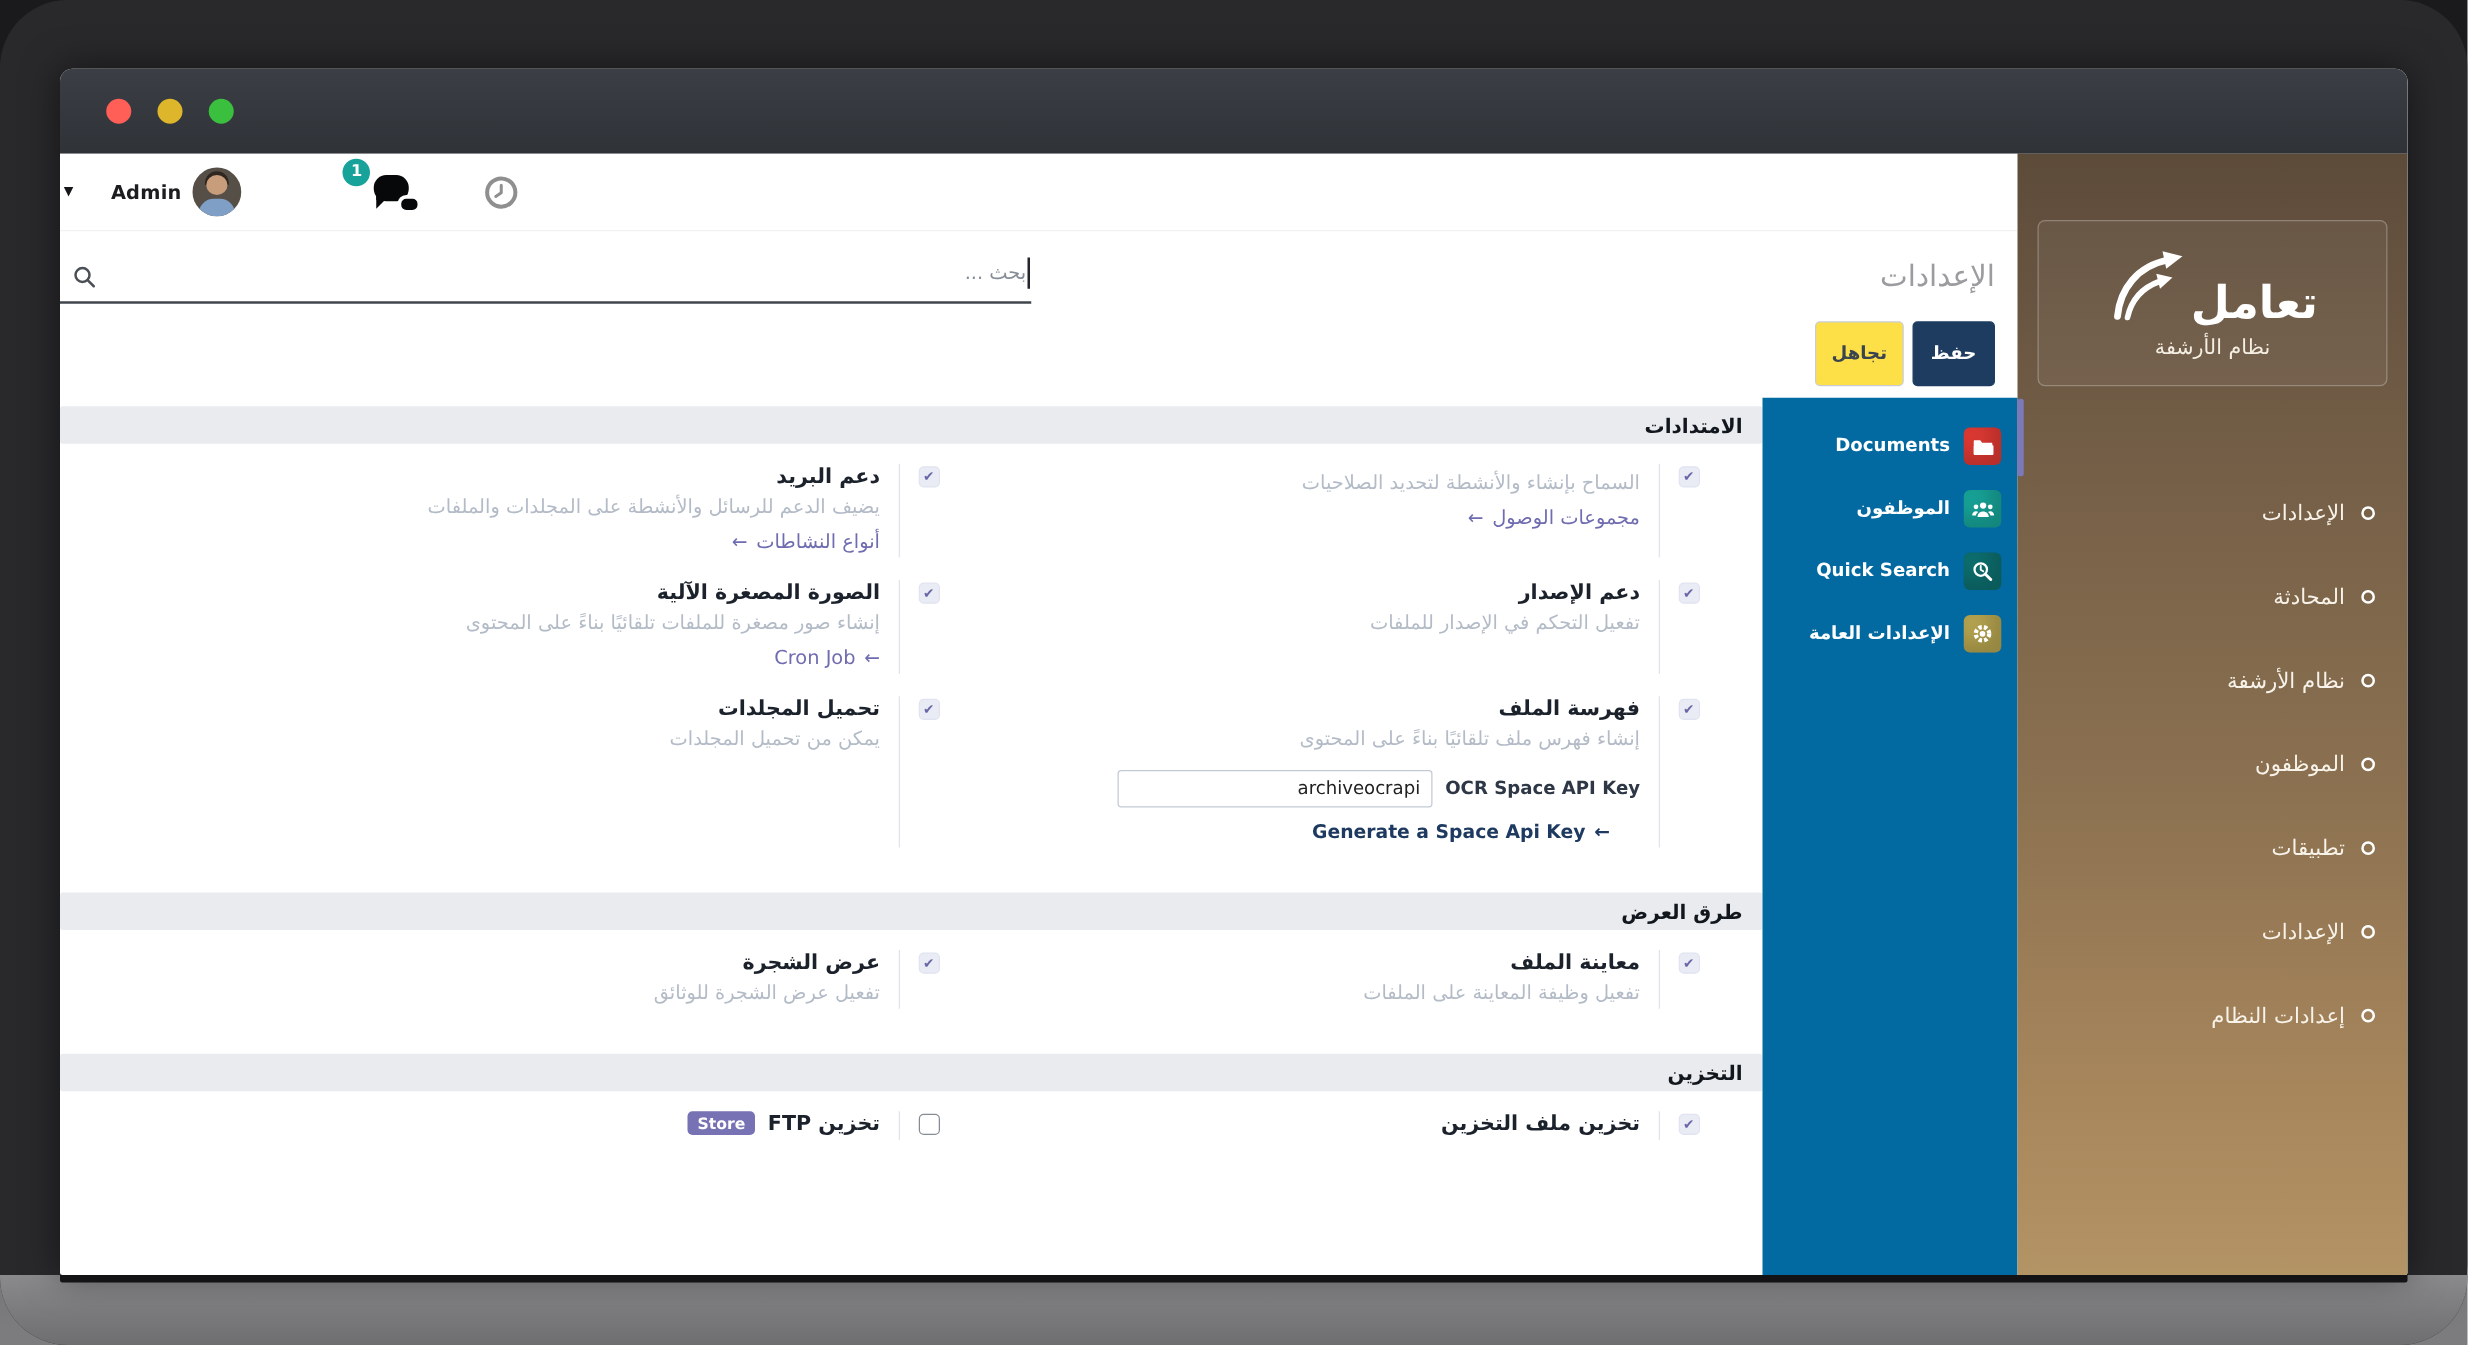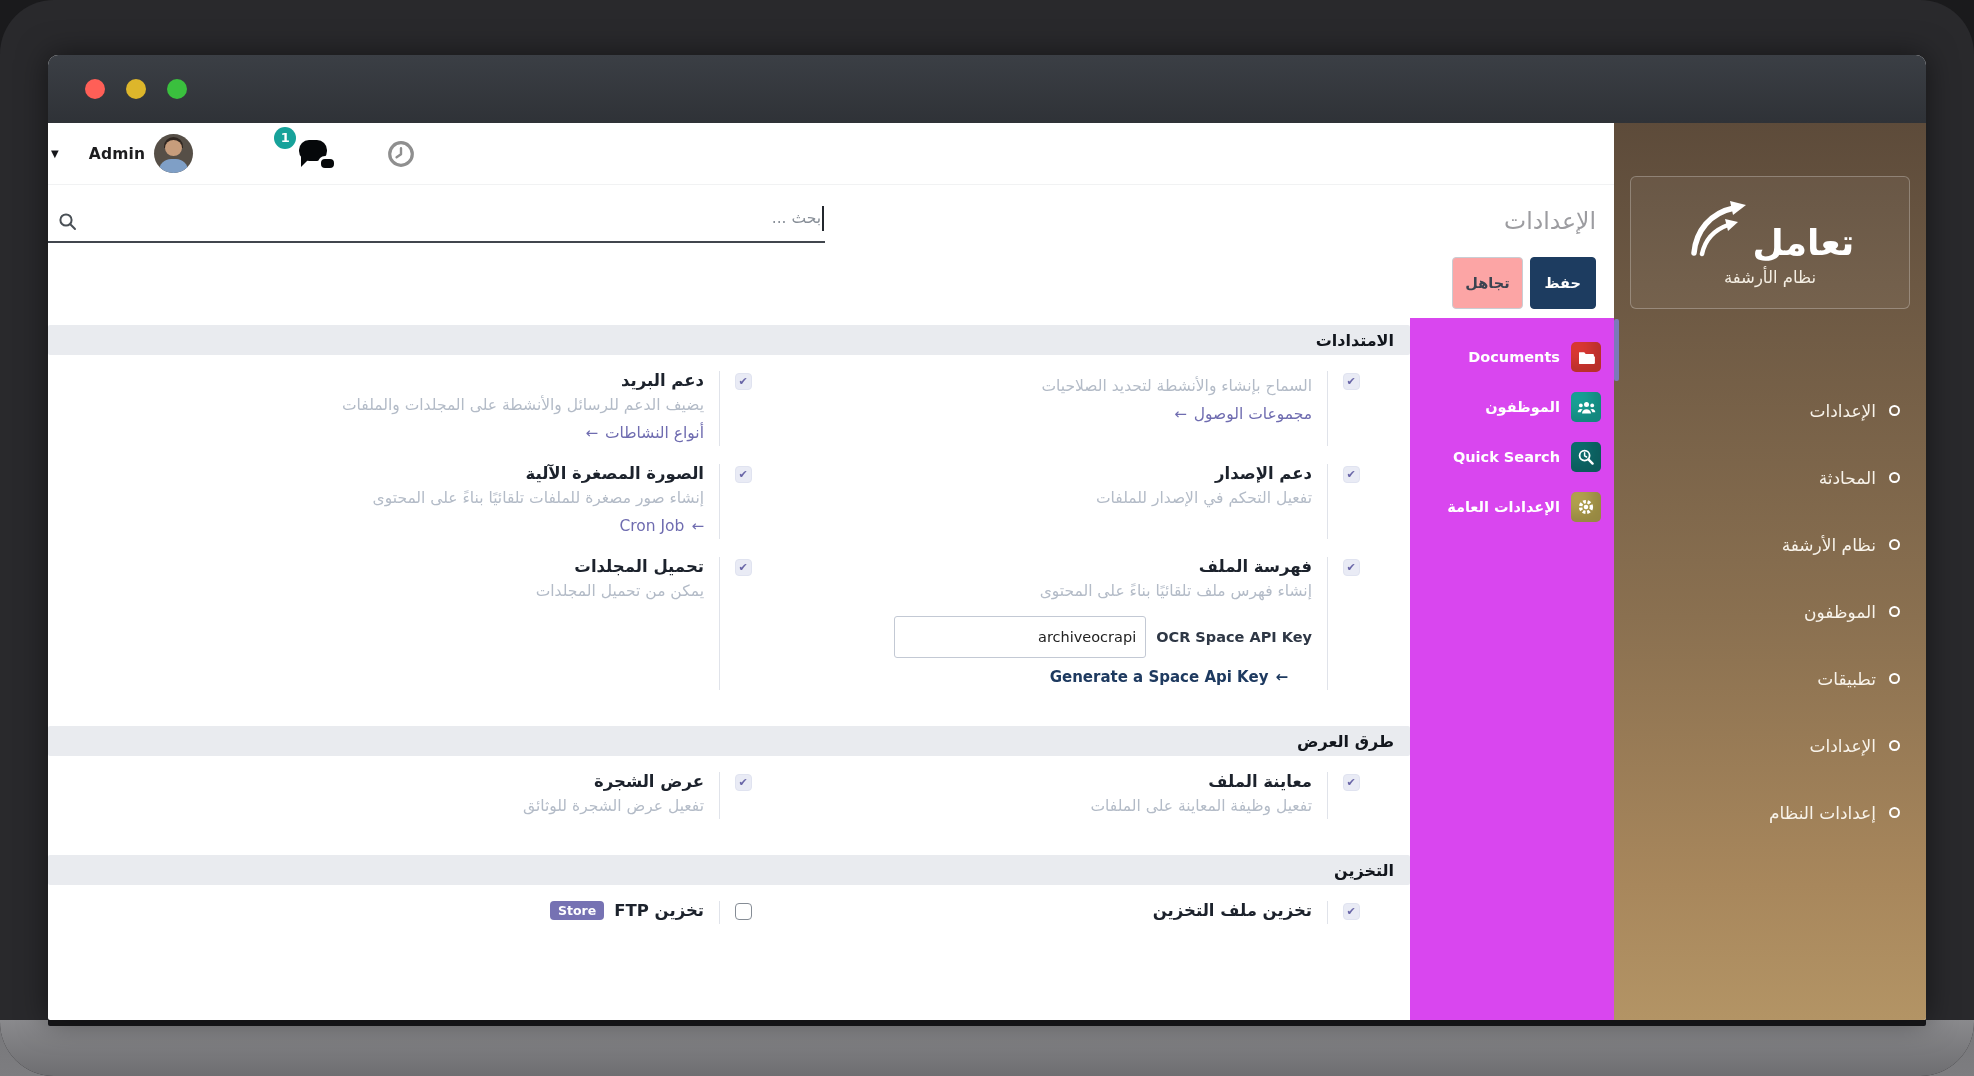--- a/index.html
+++ b/index.html
@@ -39,21 +39,21 @@
   .search-zone { position:absolute; left:0; top:62px; width:777px; height:58px; border-bottom:2px solid #41464d; }
   .search-icon { position:absolute; left:10px; bottom:6px; }
   .search-input { position:absolute; left:34px; right:4px; bottom:2px; height:42px; border:none; outline:none; direction:rtl;
                   font-size:15.5px; color:#555; background:transparent; }
   .search-input::placeholder { color:#878e97; }
   .cursor-bar { position:absolute; right:1px; bottom:10px; width:2px; height:25px; background:#23272d; }
 
   .page-title { position:absolute; top:84px; right:18px; font-size:23.5px; color:#9c9ca0; font-weight:500; }
   .hdr-buttons { position:absolute; top:134px; right:18px; display:flex; direction:rtl; gap:7px; }
   .btn-save { background:#1d3c60; color:#fff; font-weight:bold; font-size:14.5px; padding:17px 14px; border-radius:4px; border:1px solid #1d3c60; cursor:pointer; }
-  .btn-discard { background:#fca5a5; color:#3a4350; font-weight:600; font-size:14.5px; padding:7px 12px; border-radius:4px; border:1px solid #c9cdd3; cursor:pointer; }
+  .btn-discard { background:#fde047; color:#3a4350; font-weight:600; font-size:14.5px; padding:7px 12px; border-radius:4px; border:1px solid #c9cdd3; cursor:pointer; }
 
   
   .content-row { flex:1; display:flex; min-height:0; }
   .main { width:1362px; direction:rtl; padding-top:7px; overflow:hidden; }
 
   .section-band { height:30px; background:#e9ebef; display:flex; align-items:center; padding:0 16px; font-weight:bold;
                   font-size:16px; color:#12161d; border-radius:2px; }
   .section + .section { margin-top:16px; }
   .rows { padding:16px 36px 2px 120px; display:grid; grid-template-columns:1fr 1fr; column-gap:10px; }
 
@@ -66,26 +66,26 @@
   .s-title-row { display:flex; align-items:center; gap:10px; }
   .s-title { font-size:16.5px; font-weight:bold; color:#1c222c; }
   .store-badge { background:#7672b3; color:#fff; font-size:12.5px; font-weight:600; padding:2px 8px; border-radius:4px; }
   .s-desc { margin-top:6px; font-size:15.5px; color:#b3bbc7; }
   .link-row { margin-top:9px; }
   .s-link { display:inline-flex; direction:ltr; gap:7px; font-size:15.5px; color:#6f6cb0; cursor:pointer; text-decoration:none; align-items:center; }
   .s-link.navy { color:#1e3a60; font-weight:bold; font-size:15px; }
   .arrow { font-size:15px; }
   .field-row { margin-top:16px; margin-left:60px; display:flex; align-items:center; gap:10px; }
   .ocr-label { font-size:14.5px; font-weight:600; color:#2e3745; direction:ltr; }
-  .ocr-input { width:252px; height:42px; border:1px solid #c3c9d4; border-radius:3px; padding:0 9px; font-size:14.5px;
+  .ocr-input { width:252px; height:30px; border:1px solid #c3c9d4; border-radius:3px; padding:0 9px; font-size:14.5px;
                color:#222; text-align:right; direction:ltr; outline:none; }
   .navy-row { margin-right:24px; }
 
   
-  .strip { width:204px; background:#d946ef; direction:rtl; padding-top:14px; flex:0 0 auto; }
+  .strip { width:204px; background:#0369a1; direction:rtl; padding-top:14px; flex:0 0 auto; }
   .strip-item { height:50px; display:flex; align-items:center; padding-right:13px; gap:11px; cursor:pointer; }
   .strip-icon { width:30px; height:30px; border-radius:5px; display:flex; align-items:center; justify-content:center;
                 box-shadow: inset -9px -9px 14px rgba(0,0,0,.16); flex:0 0 auto; }
   .strip-label { color:#fff; font-size:14.5px; font-weight:600; }
 
   
   .sidebar { width:312px; position:relative; flex:0 0 auto;
              background:linear-gradient(180deg,#5d4b3a 0%,#6c5843 18%,#8a7050 55%,#a8875c 85%,#b39465 100%); }
   .scroll-thumb { position:absolute; left:0; top:196px; width:5px; height:62px; background:#7b79ba; border-radius:2px; cursor:pointer; }
   .logo-card { margin:53px 16px 0; height:133px; border:1px solid rgba(255,255,255,.26); background:rgba(255,255,255,.05);

